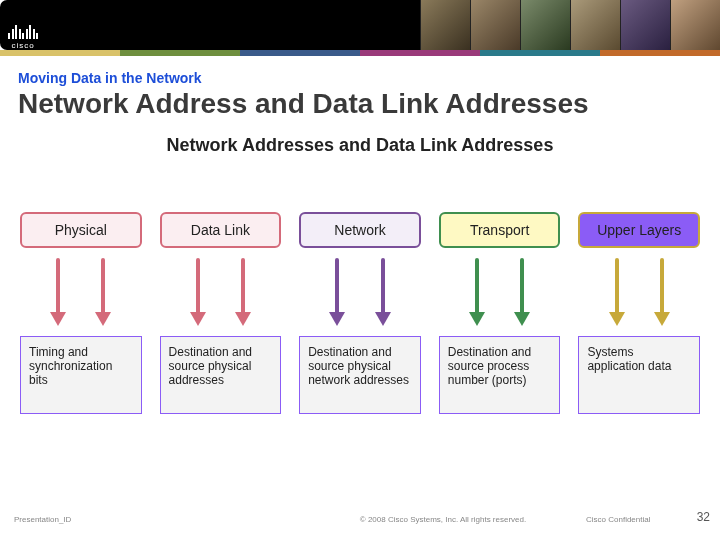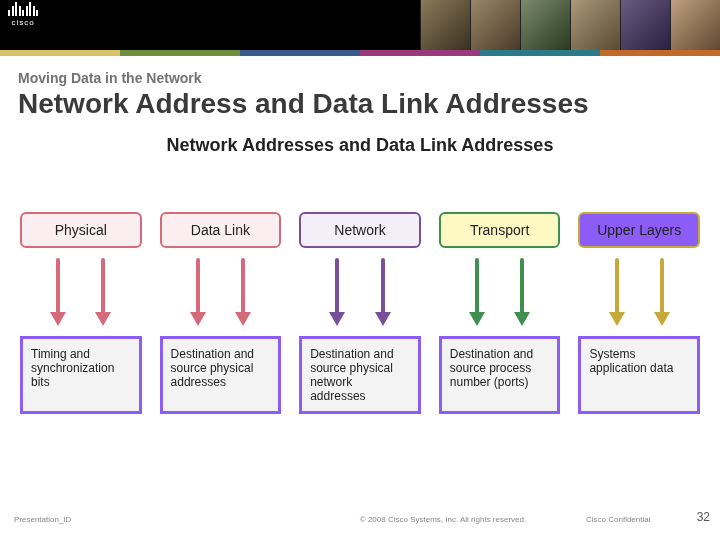--- a/index.html
+++ b/index.html
@@ -10,21 +10,22 @@
     background: #fff;
     position: relative;
     overflow: hidden;
   }
   .topband {
     width: 100%;
     height: 50px;
     background: #000;
     position: relative;
     display: flex;
-    align-items: flex-start;
+    align-items: flex-end;
+    border-radius: 7px;
   }
   .cisco-logo {
     margin-left: 8px;
     display: flex;
     flex-direction: column;
     align-items: center;
     color: #fff;
   }
   .cisco-bars {
     display: flex;
@@ -79,21 +80,21 @@
   .decoband div:nth-child(2){background:#6e8f3e}
   .decoband div:nth-child(3){background:#3a5a8a}
   .decoband div:nth-child(4){background:#9a3a7a}
   .decoband div:nth-child(5){background:#2a7a8a}
   .decoband div:nth-child(6){background:#c26a2a}
 
   .eyebrow {
     margin: 14px 0 2px 18px;
     font-size: 14px;
     font-weight: bold;
-    color: #737373;
+    color: #1d4ed8;
   }
   .title {
     margin: 0 0 0 18px;
     font-size: 28px;
     font-weight: bold;
     color: #3a3a3a;
   }
 
   .content {
     position: absolute;
@@ -160,21 +161,21 @@
     border-right: 8px solid transparent;
   }
   .desc-row {
     display: flex;
     justify-content: space-between;
     gap: 18px;
     padding: 0 2px;
   }
   .desc-box {
     flex: 1;
-    border: 3px solid #8b5cf6;
+    border: 1px solid #8b5cf6;
     background: #f3f3f3;
     padding: 8px 8px;
     font-size: 12px;
     color: #222;
     min-height: 78px;
   }
 
   .footer {
     position: absolute;
     left: 0; right: 0; bottom: 16px;

